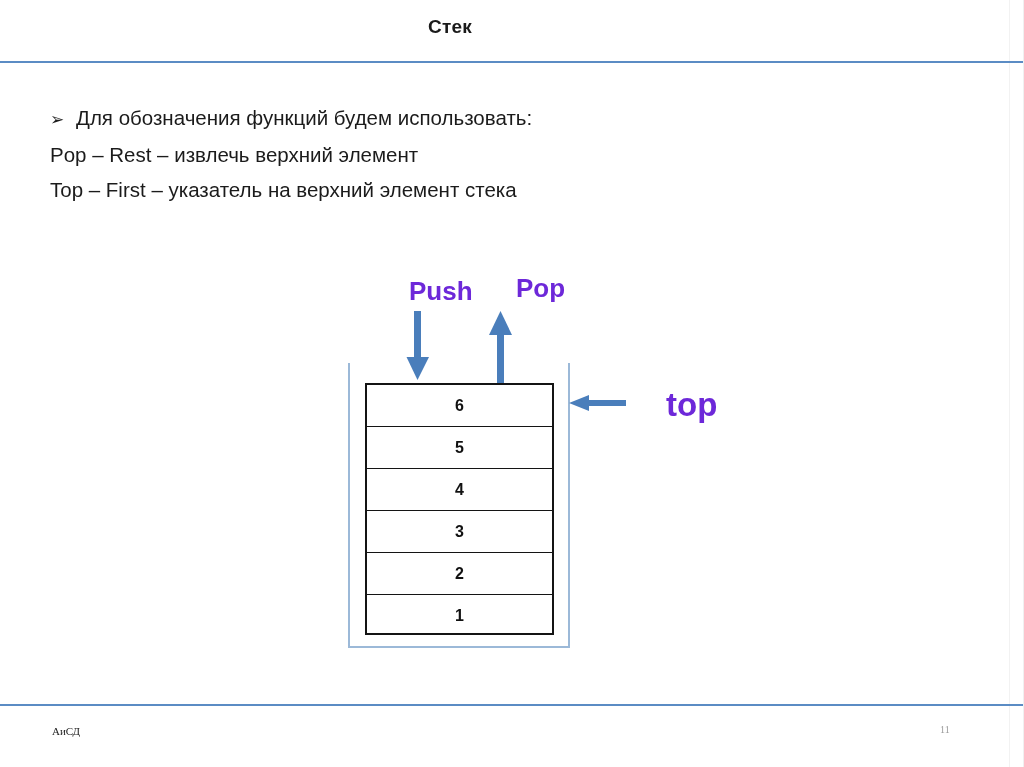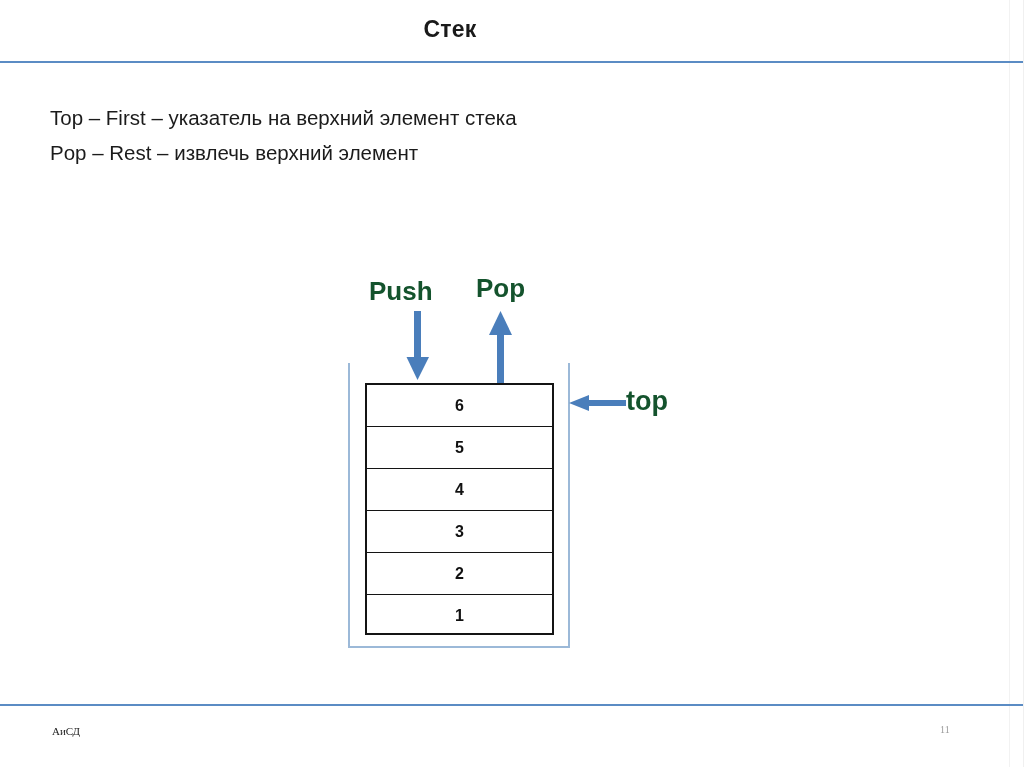--- a/index.html
+++ b/index.html
@@ -23,21 +23,21 @@
     box-sizing: border-box;
   }
 
   
   .slide-title {
     position: absolute;
     left: 0;
     top: 16px;
     width: 900px;
     text-align: center;
-    font-size: 23px;
+    font-size: 19px;
     font-weight: bold;
     color: #1a1a1a;
     letter-spacing: 0.2px;
   }
 
   .rule {
     position: absolute;
     left: 0;
     width: 1024px;
     height: 0;
@@ -117,26 +117,27 @@
     font-weight: bold;
     color: #111111;
   }
   .stack-cell:last-child { border-bottom: none; }
 
   
   .arrow-label {
     position: absolute;
     font-size: 26px;
     font-weight: bold;
-    color: #14532d;
+    color: #6d28d9;
     white-space: nowrap;
+    margin-left: 40px;
   }
   .label-push { left: 29px;  top: 11px; }
   .label-pop  { left: 136px; top: 8px;  }
-  .label-top  { left: 286px; top: 121px; font-size: 27px; }
+  .label-top  { left: 286px; top: 121px; font-size: 33px; }
 
   
   .arrows {
     position: absolute;
     left: 0;
     top: 0;
     width: 370px;
     height: 400px;
     overflow: visible;
   }
@@ -166,22 +167,23 @@
 
 <div id="slide">
 
   <div class="edge-line"></div>
 
   <div class="slide-title">Стек</div>
 
   <div class="rule top"></div>
 
   <div class="body-text">
+    <div class="body-line"><span class="bullet">➢</span><span>Для обозначения функций будем использовать:</span></div>
+    <div class="body-line">Pop – Rest – извлечь верхний элемент</div>
     <div class="body-line">Top – First – указатель на верхний элемент стека</div>
-    <div class="body-line">Pop – Rest – извлечь верхний элемент</div>
   </div>
 
   <div id="diagram">
 
     <div class="container-wall wall-left"></div>
     <div class="container-wall wall-right"></div>
     <div class="container-wall wall-bottom"></div>
 
     <div class="stack-box">
       <div class="stack-cell">6</div>

